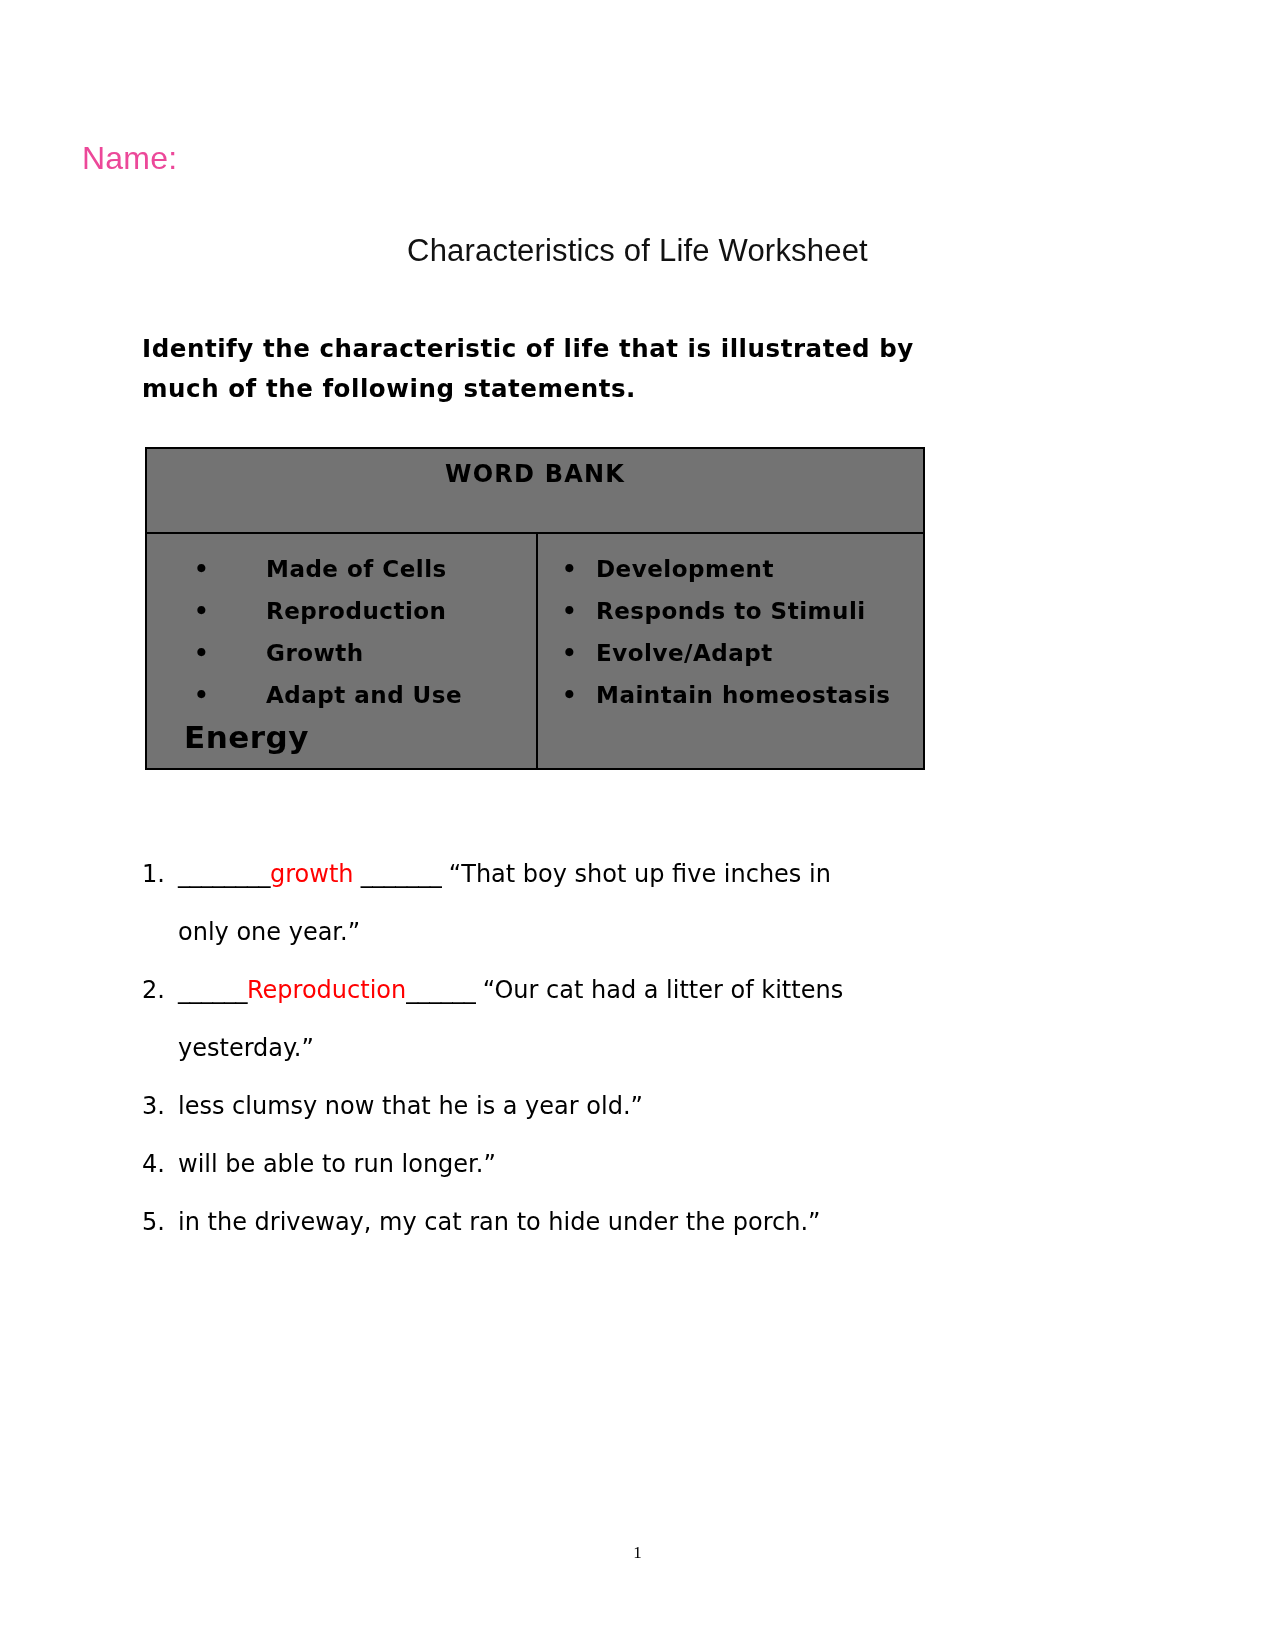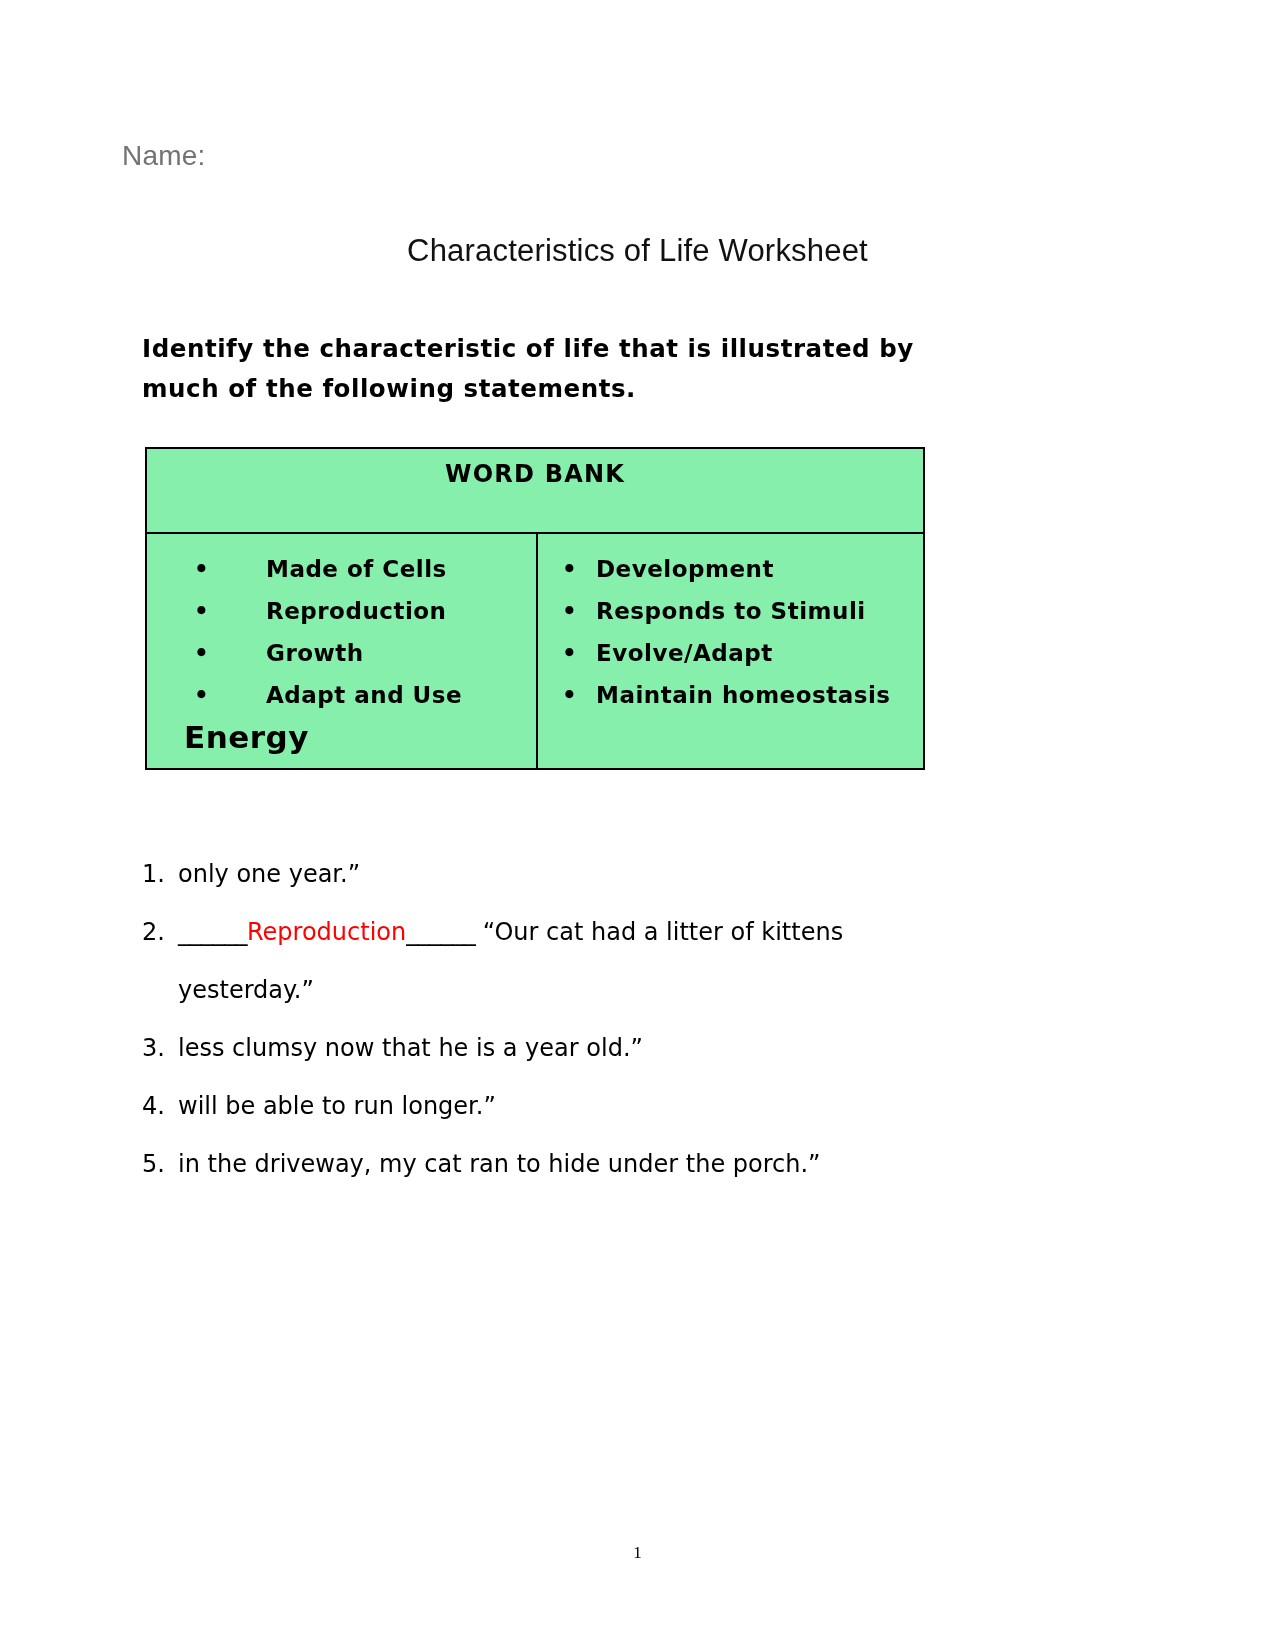--- a/index.html
+++ b/index.html
@@ -21,24 +21,23 @@
     inset: 0;
     padding: 0;
   }
 
   
   .name-line {
     position: absolute;
     left: 82px;
     top: 140px;
     font-family: "Liberation Sans", sans-serif;
-    font-size: 28px;
+    font-size: 32px;
     letter-spacing: 0.2px;
-    color: #737373;
-    margin-left: 40px;
+    color: #ec4899;
   }
 
   
   .doc-title {
     position: absolute;
     left: 0;
     right: 0;
     top: 233px;
     text-align: center;
     font-family: "Liberation Sans", sans-serif;
@@ -63,21 +62,21 @@
   }
 
   
   .wordbank {
     position: absolute;
     left: 145px;
     top: 447px;
     width: 780px;
     border: 2px solid #000000;
     box-sizing: border-box;
-    background: #86efac;
+    background: #737373;
   }
   .wb-header-row {
     border-bottom: 2px solid #000000;
     height: 85px;
     box-sizing: border-box;
     position: relative;
   }
   .wb-title {
     position: absolute;
     left: 0;
@@ -244,20 +243,21 @@
       </div>
 
     </div>
   </div>
 
   <div class="questions">
 
     <div class="q-item">
       <span class="q-num">1.</span>
       <div class="q-body">
+        <div class="q-line1"><span class="blank">________</span><span class="answer">growth</span><span class="blank"> _______</span><span class="statement"> “That boy shot up five inches in</span></div>
         <div class="q-line2">only one year.”</div>
       </div>
     </div>
 
     <div class="q-item">
       <span class="q-num">2.</span>
       <div class="q-body">
         <div class="q-line1"><span class="blank">______</span><span class="answer">Reproduction</span><span class="blank">______</span><span class="statement"> “Our cat had a litter of kittens</span></div>
         <div class="q-line2">yesterday.”</div>
       </div>

